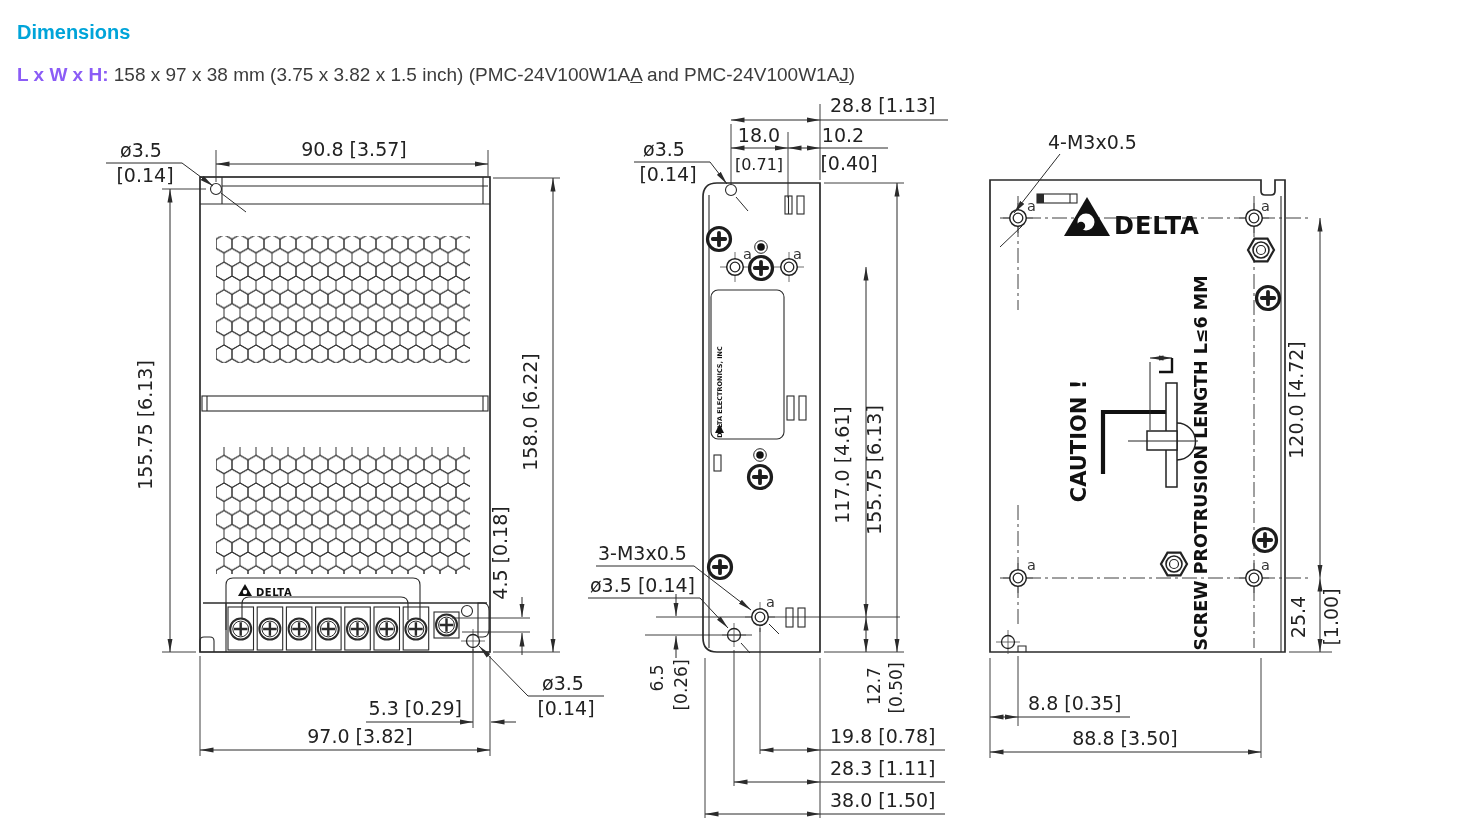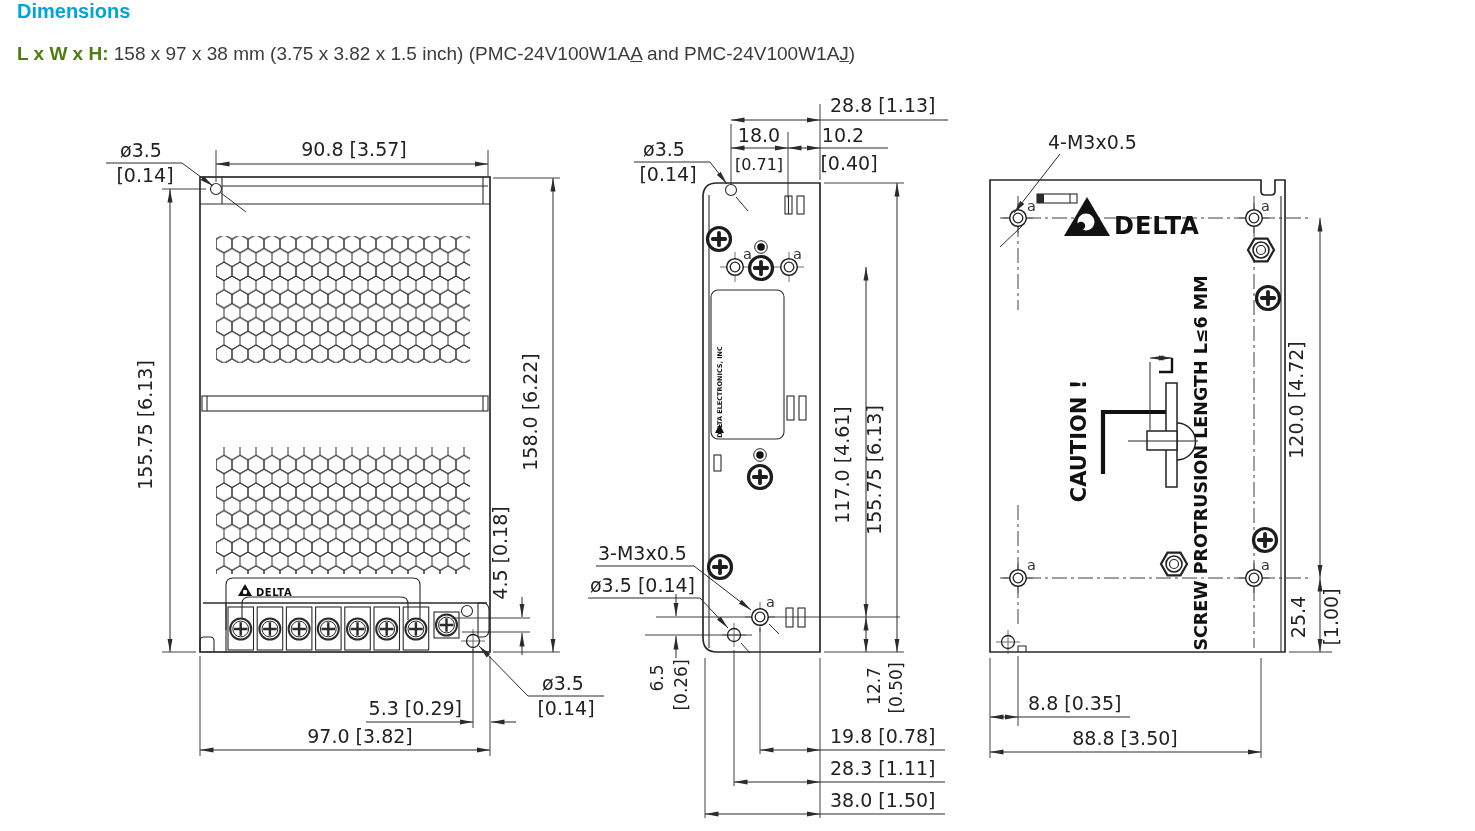--- a/index.html
+++ b/index.html
@@ -1,21 +1,21 @@
 <!DOCTYPE html>
 <html><head>
 <meta charset="utf-8">
 <style>
   html,body{margin:0;padding:0;background:#fff;}
   .page{position:relative;width:1475px;height:831px;background:#fff;overflow:hidden;
         font-family:"Liberation Sans",sans-serif;}
-  .hdr{position:absolute;left:17px;top:0;}
+  .hdr{position:absolute;left:17px;top:21px;}
   .title{font-size:20px;font-weight:bold;color:#00A4D9;margin:0 0 20px 0;}
   .sub{font-size:19px;color:#3c3c3c;}
-  .sub .b{font-weight:bold;color:#4d7c0f;}
+  .sub .b{font-weight:bold;color:#8b5cf6;}
   .sub .u{text-decoration:underline;}
   svg text{font-family:"DejaVu Sans","Liberation Sans",sans-serif;}
   .o{fill:none;stroke:#2b2b2b;stroke-width:1.7;}
   .t{fill:none;stroke:#2b2b2b;stroke-width:1.1;}
   .e{fill:none;stroke:#2b2b2b;stroke-width:0.9;}
   .dl{fill:none;stroke:#2b2b2b;stroke-width:1;}
   .cl{fill:none;stroke:#2b2b2b;stroke-width:0.9;stroke-dasharray:15 4 3 4;}
   .d{font-size:19px;fill:#222;}
   .d2{font-size:16px;fill:#222;}
   .d3{font-size:17px;fill:#222;}

